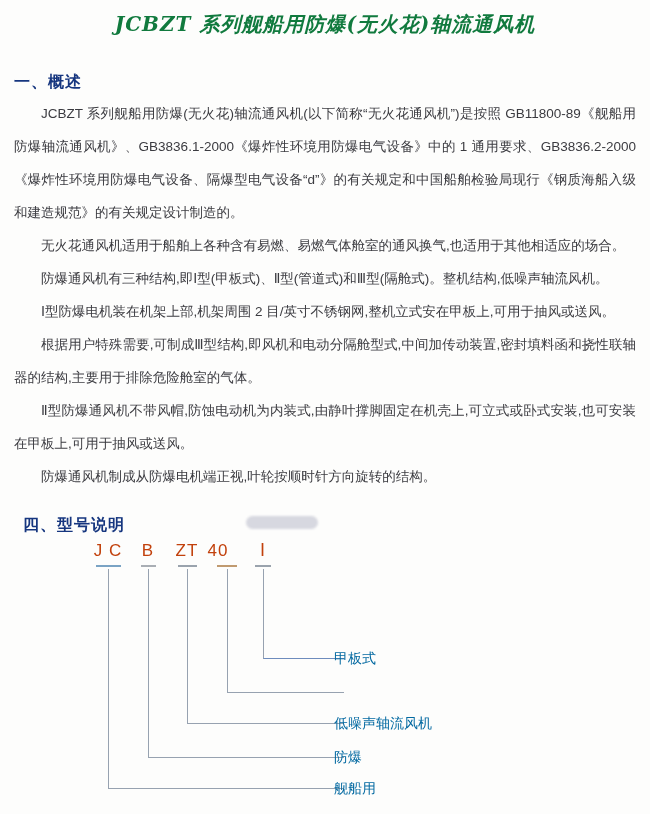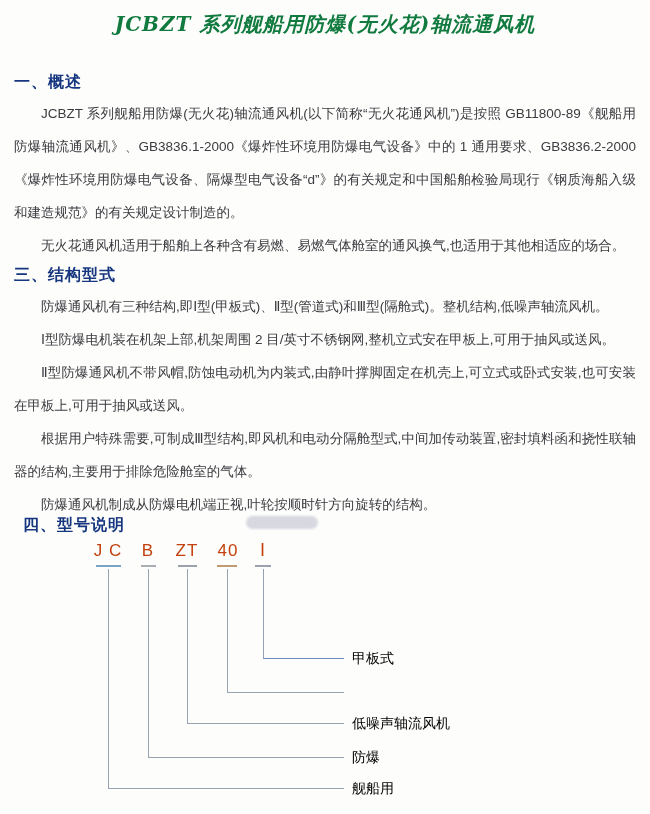--- a/index.html
+++ b/index.html
@@ -86,24 +86,24 @@
     border-left:1px solid var(--diagram-line,#97a2b0);
     border-bottom:1px solid var(--diagram-line,#97a2b0);
   }
   .e-jc{left:108px;width:235px;height:219px;}
   .e-b{left:148px;width:195px;height:188px;}
   .e-zt{left:187px;width:156px;height:154px;}
   .e-40{left:227px;width:116px;height:123px;}
   .e-i{left:263px;width:80px;height:89px;border-bottom-color:#6e8cbd;}
   .dlabel{
     position:absolute;
-    left:352px;
+    left:334px;
     font-size:14px;
     line-height:20px;
-    color:#000000;
+    color:#0369a1;
     white-space:nowrap;
   }
   .l-i{top:110px;}
   .l-40{top:144px;}
   .l-zt{top:175px;}
   .l-b{top:209px;}
   .l-jc{top:240px;}
 </style>
 </head>
 <body>
@@ -114,42 +114,41 @@
     <h1 class="doc-title">JCBZT 系列舰船用防爆(无火花)轴流通风机</h1>
 
     <section>
       <h2 class="sec-heading">一、概述</h2>
       <p class="body-p">JCBZT 系列舰船用防爆(无火花)轴流通风机(以下简称“无火花通风机”)是按照 GB11800-89《舰船用防爆轴流通风机》、GB3836.1-2000《爆炸性环境用防爆电气设备》中的 1 通用要求、GB3836.2-2000《爆炸性环境用防爆电气设备、隔爆型电气设备“d”》的有关规定和中国船舶检验局现行《钢质海船入级和建造规范》的有关规定设计制造的。</p>
       <p class="body-p">无火花通风机适用于船舶上各种含有易燃、易燃气体舱室的通风换气,也适用于其他相适应的场合。</p>
     </section>
 
 
     <section>
-      <h2 class="sec-heading">三、结构型式</h2>
       <p class="body-p">防爆通风机有三种结构,即Ⅰ型(甲板式)、Ⅱ型(管道式)和Ⅲ型(隔舱式)。整机结构,低噪声轴流风机。</p>
       <p class="body-p">Ⅰ型防爆电机装在机架上部,机架周围 2 目/英寸不锈钢网,整机立式安在甲板上,可用于抽风或送风。</p>
+      <p class="body-p">根据用户特殊需要,可制成Ⅲ型结构,即风机和电动分隔舱型式,中间加传动装置,密封填料函和挠性联轴器的结构,主要用于排除危险舱室的气体。</p>
       <p class="body-p">Ⅱ型防爆通风机不带风帽,防蚀电动机为内装式,由静叶撑脚固定在机壳上,可立式或卧式安装,也可安装在甲板上,可用于抽风或送风。</p>
-      <p class="body-p">根据用户特殊需要,可制成Ⅲ型结构,即风机和电动分隔舱型式,中间加传动装置,密封填料函和挠性联轴器的结构,主要用于排除危险舱室的气体。</p>
       <p class="body-p">防爆通风机制成从防爆电机端正视,叶轮按顺时针方向旋转的结构。</p>
     </section>
 
   </div>
 
   <div class="model-wrap">
     <h2 class="sec-heading">
       <span>四、型号说明</span>
       <span class="smudge"></span>
     </h2>
 
     <div class="diagram">
 
       <span class="code" style="left:108px">J C</span>
       <span class="code" style="left:148px">B</span>
       <span class="code" style="left:187px">ZT</span>
-      <span class="code" style="left:228px">40</span>
+      <span class="code" style="left:218px">40</span>
       <span class="code" style="left:263px">Ⅰ</span>
 
       <div class="underline u-jc"></div>
       <div class="underline u-b"></div>
       <div class="underline u-zt"></div>
       <div class="underline u-40"></div>
       <div class="underline u-i"></div>
 
       <div class="elbow e-jc"></div>
       <div class="elbow e-b"></div>

